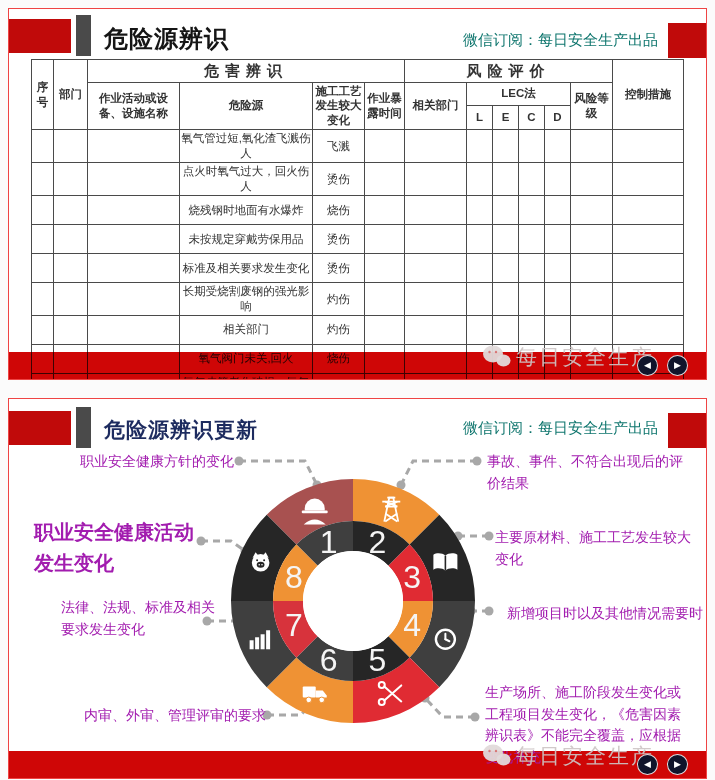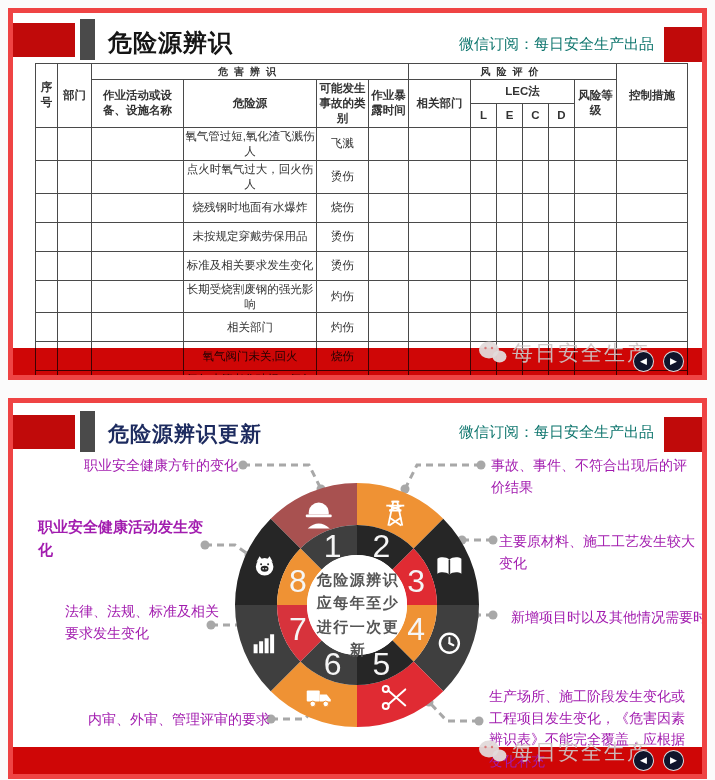--- a/index.html
+++ b/index.html
@@ -3,21 +3,21 @@
 <meta charset="utf-8">
 <style>
   * { margin:0; padding:0; box-sizing:border-box; }
   body {
     width:715px; height:780px; background:#fbfbfb;
     font-family:"Liberation Sans","DejaVu Sans",sans-serif;
     position:relative; overflow:hidden;
   }
   .slide {
     position:absolute; left:8px; width:699px; background:#fff;
-    border:5px solid #ef4444; overflow:hidden;
+    border:1px solid #ef4444; overflow:hidden;
   }
   #slide1 { top:8px; height:372px; }
   #slide2 { top:398px; height:381px; }
 
   
   .hdr-red-left { position:absolute; left:0; width:62px; height:34px; background:#c00a0a; }
   .hdr-dark-bar { position:absolute; left:67px; width:15px; height:41px; background:#4a4a4a; }
   .hdr-red-right { position:absolute; right:0; width:38px; height:35px; background:#c00a0a; }
   .hdr-title { position:absolute; left:95px; font-weight:bold; color:#151515; letter-spacing:1px; }
   .hdr-sub { position:absolute; right:48px; font-size:15px; color:#0f766e; }
@@ -31,21 +31,21 @@
   #slide2 .hdr-sub { top:20px; }
 
   
   .tbl-wrap { position:absolute; left:22px; top:50px; width:652px; z-index:1; }
   table { border-collapse:collapse; width:652px; table-layout:fixed; }
   th, td {
     border:1px solid #4a4a4a; font-size:11.5px; color:#333; text-align:center;
     padding:1px; word-break:break-all; background:transparent; line-height:1.3;
   }
   th { font-weight:bold; }
-  .sp { letter-spacing:6px; font-size:10px; }
+  .sp { letter-spacing:6px; font-size:15px; }
   thead tr { height:16px; }
   tbody tr { height:29px; }
   tbody td { font-size:11.5px; }
 
   
   .red-bar {
     position:absolute; left:0; right:0; bottom:0; height:27px;
     background:#cf0606; mix-blend-mode:multiply; z-index:2;
   }
   .watermark {
@@ -64,21 +64,21 @@
   
   #connector-layer { position:absolute; left:0; top:0; width:699px; height:381px; z-index:1; pointer-events:none; }
   #donut { position:absolute; left:214px; top:72px; width:260px; height:260px; z-index:2; }
   .center-text {
     position:absolute; left:303px; top:165px; width:84px; z-index:3;
     font-size:15px; font-weight:bold; color:#555; letter-spacing:1.5px;
     line-height:1.55; text-align:center;
   }
   .cycle-label { position:absolute; z-index:3; font-size:14px; color:#a21caf; line-height:1.55; }
   .lbl-s1 { left:55px;  top:52px;  width:170px; text-align:right; }
-  .lbl-s8 { left:25px;  top:112px; width:168px; font-weight:bold; font-size:15px; }
+  .lbl-s8 { left:25px;  top:118px; width:168px; font-weight:bold; font-size:20px; }
   .lbl-s7 { left:52px;  top:198px; width:162px; }
   .lbl-s6 { left:75px;  top:306px; width:192px; }
   .lbl-s2 { left:478px; top:52px;  width:200px; }
   .lbl-s3 { left:486px; top:128px; width:200px; }
   .lbl-s4 { left:498px; top:204px; width:212px; }
   .lbl-s5 { left:476px; top:283px; width:204px; }
 </style>
 </head>
 <body>
 
@@ -110,21 +110,21 @@
         <tr>
           <th rowspan="3">序号</th>
           <th rowspan="3">部门</th>
           <th colspan="4" class="sp">危害辨识</th>
           <th colspan="6" class="sp">风险评价</th>
           <th rowspan="3">控制措施</th>
         </tr>
         <tr>
           <th rowspan="2">作业活动或设备、设施名称</th>
           <th rowspan="2">危险源</th>
-          <th rowspan="2">可能发生事故的类别</th>
+          <th rowspan="2">施工工艺发生较大变化</th>
           <th rowspan="2">作业暴露时间</th>
           <th rowspan="2">相关部门</th>
           <th colspan="4">LEC法</th>
           <th rowspan="2">风险等级</th>
         </tr>
         <tr>
           <th>L</th>
           <th>E</th>
           <th>C</th>
           <th>D</th>
@@ -394,21 +394,20 @@
         <circle r="8.8" fill="#fff"></circle>
         <circle cx="-3.5" cy="-2.5" r="1" fill="#262626"></circle>
         <circle cx="3.5" cy="-2.5" r="1" fill="#262626"></circle>
         <ellipse cx="0" cy="2" rx="3.9" ry="2.9" fill="#262626"></ellipse>
         <circle cx="-1.4" cy="2" r="0.8" fill="#fff"></circle>
         <circle cx="1.4" cy="2" r="0.8" fill="#fff"></circle>
       </g>
       <text x="-59.128290080722344" y="-24.49173967136576" text-anchor="middle" dominant-baseline="central" fill="#f5f5f5" font-size="32" font-family="&quot;Liberation Sans&quot;,&quot;DejaVu Sans&quot;,sans-serif">8</text>
       <circle r="50" fill="#fff"></circle>
     </svg>
-  <div class="center-text">危险源辨识应每年至少进行一次更新</div>
 
   <div class="cycle-label lbl-s1">职业安全健康方针的变化</div>
   <div class="cycle-label lbl-s2">事故、事件、不符合出现后的评价结果</div>
   <div class="cycle-label lbl-s3">主要原材料、施工工艺发生较大变化</div>
   <div class="cycle-label lbl-s4">新增项目时以及其他情况需要时</div>
   <div class="cycle-label lbl-s5">生产场所、施工阶段发生变化或工程项目发生变化，《危害因素辨识表》不能完全覆盖，应根据变化补充</div>
   <div class="cycle-label lbl-s6">内审、外审、管理评审的要求</div>
   <div class="cycle-label lbl-s7">法律、法规、标准及相关要求发生变化</div>
   <div class="cycle-label lbl-s8">职业安全健康活动发生变化</div>
 

